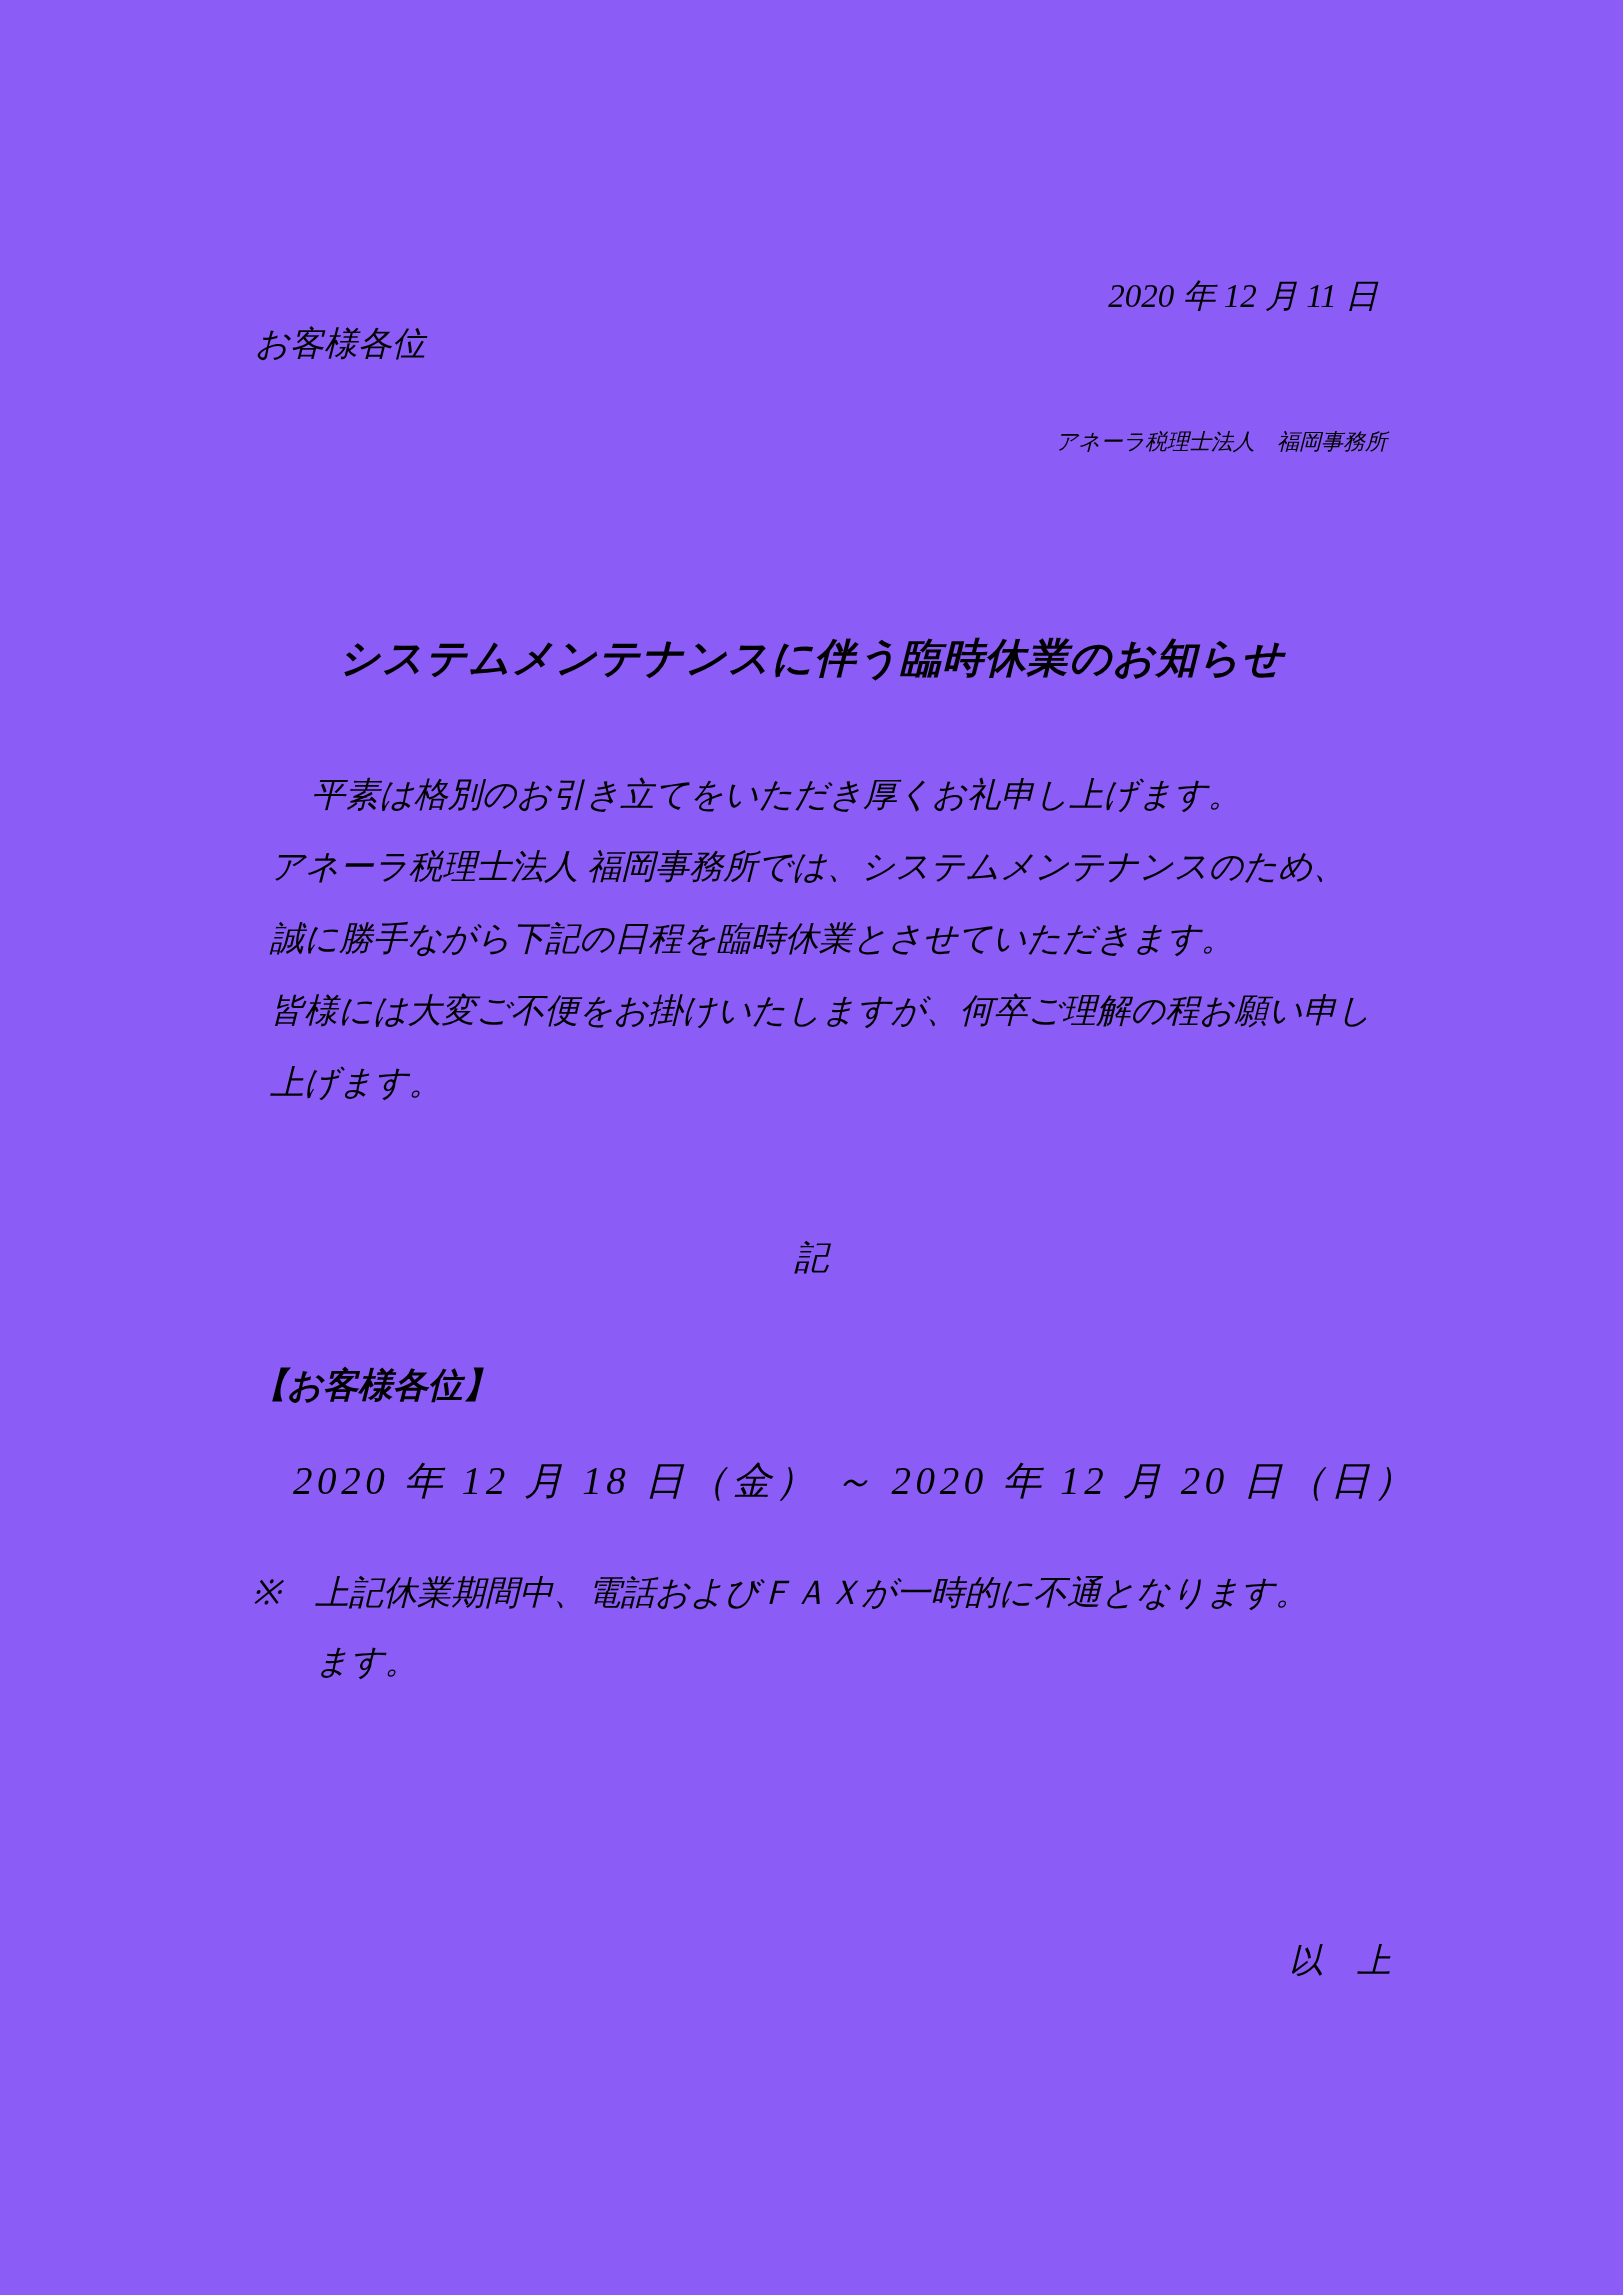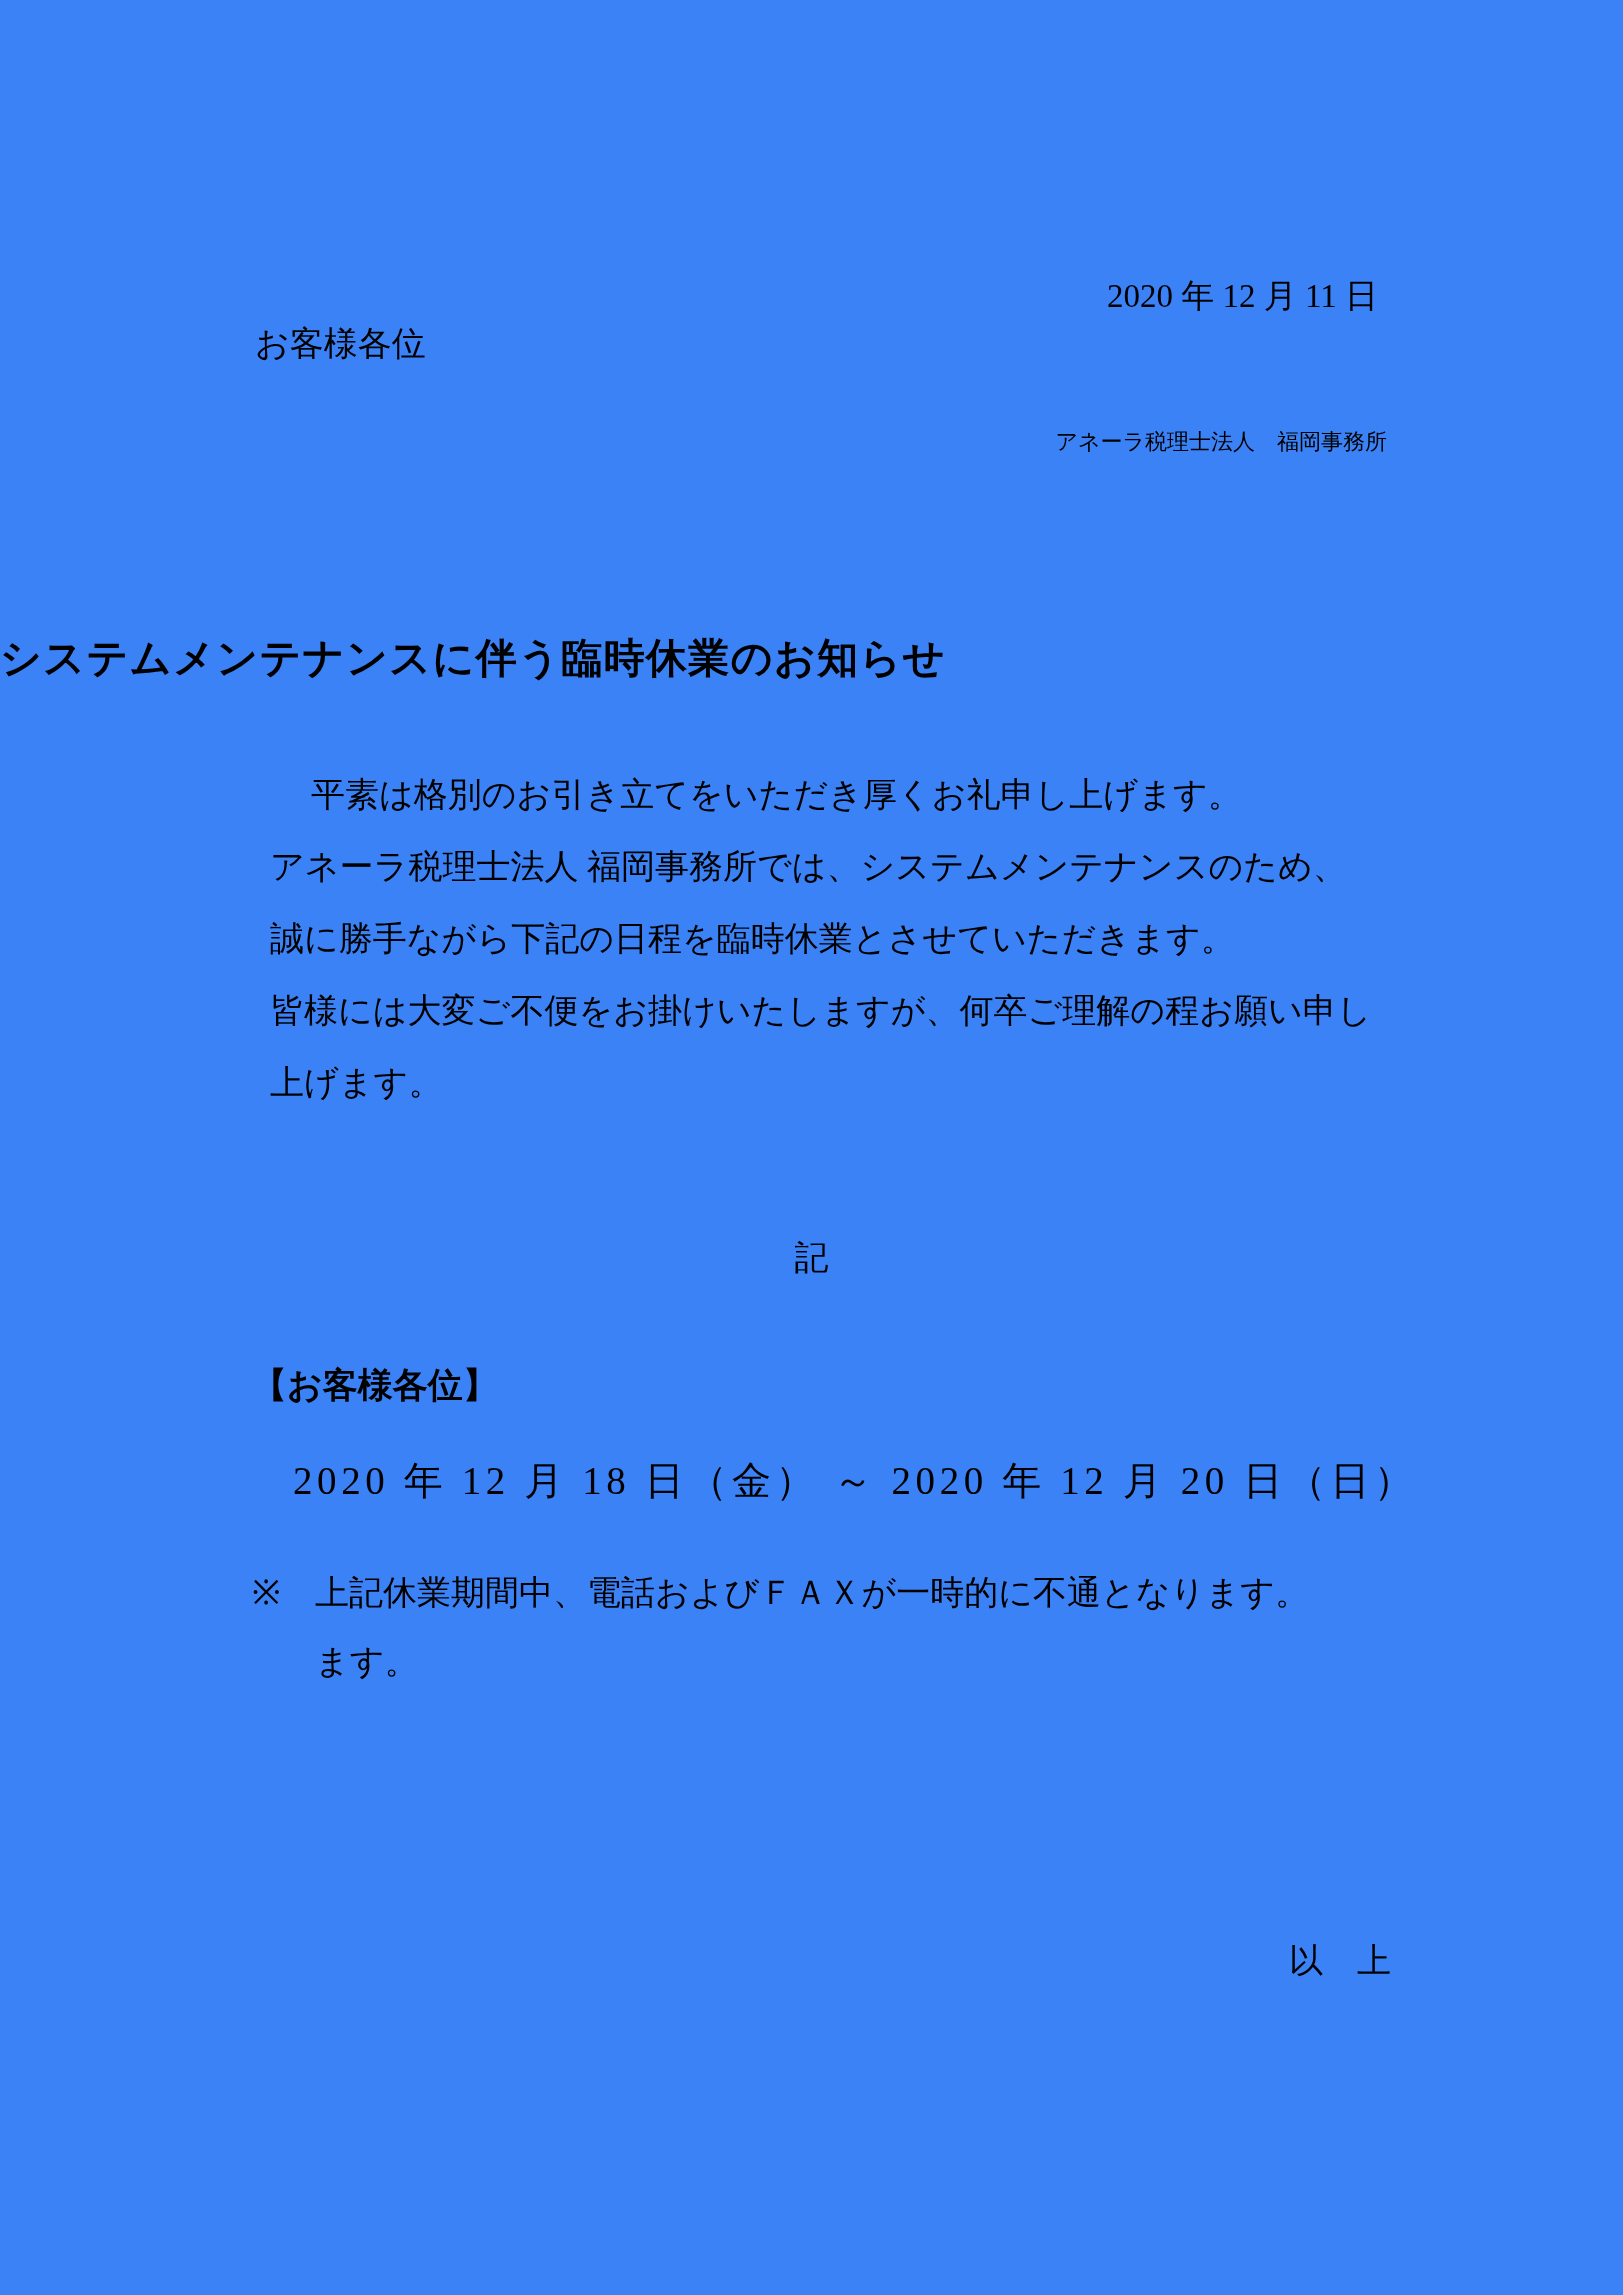--- a/index.html
+++ b/index.html
@@ -7,22 +7,23 @@
   body {
     width: 1623px;
     height: 2295px;
     font-family: "Liberation Serif", "DejaVu Serif", serif;
     color: #000000;
   }
   .page {
     position: relative;
     width: 1623px;
     height: 2295px;
-    background: #3b82f6;
+    background: #8b5cf6;
     overflow: hidden;
+    font-style: italic;
   }
   .date-line {
     position: absolute;
     top: 275px;
     right: 245px;
     font-size: 33px;
     line-height: 43px;
     white-space: pre;
   }
   .addressee {
@@ -39,20 +40,21 @@
     right: 236px;
     font-size: 22px;
     line-height: 44px;
     white-space: pre;
   }
   .title {
     position: absolute;
     top: 632px;
     left: 0;
     width: 100%;
+    text-align: center;
     font-size: 41px;
     font-weight: 700;
     line-height: 52px;
     letter-spacing: 1.3px;
     white-space: pre;
   }
   .body-block {
     position: absolute;
     top: 759px;
     left: 255px;

